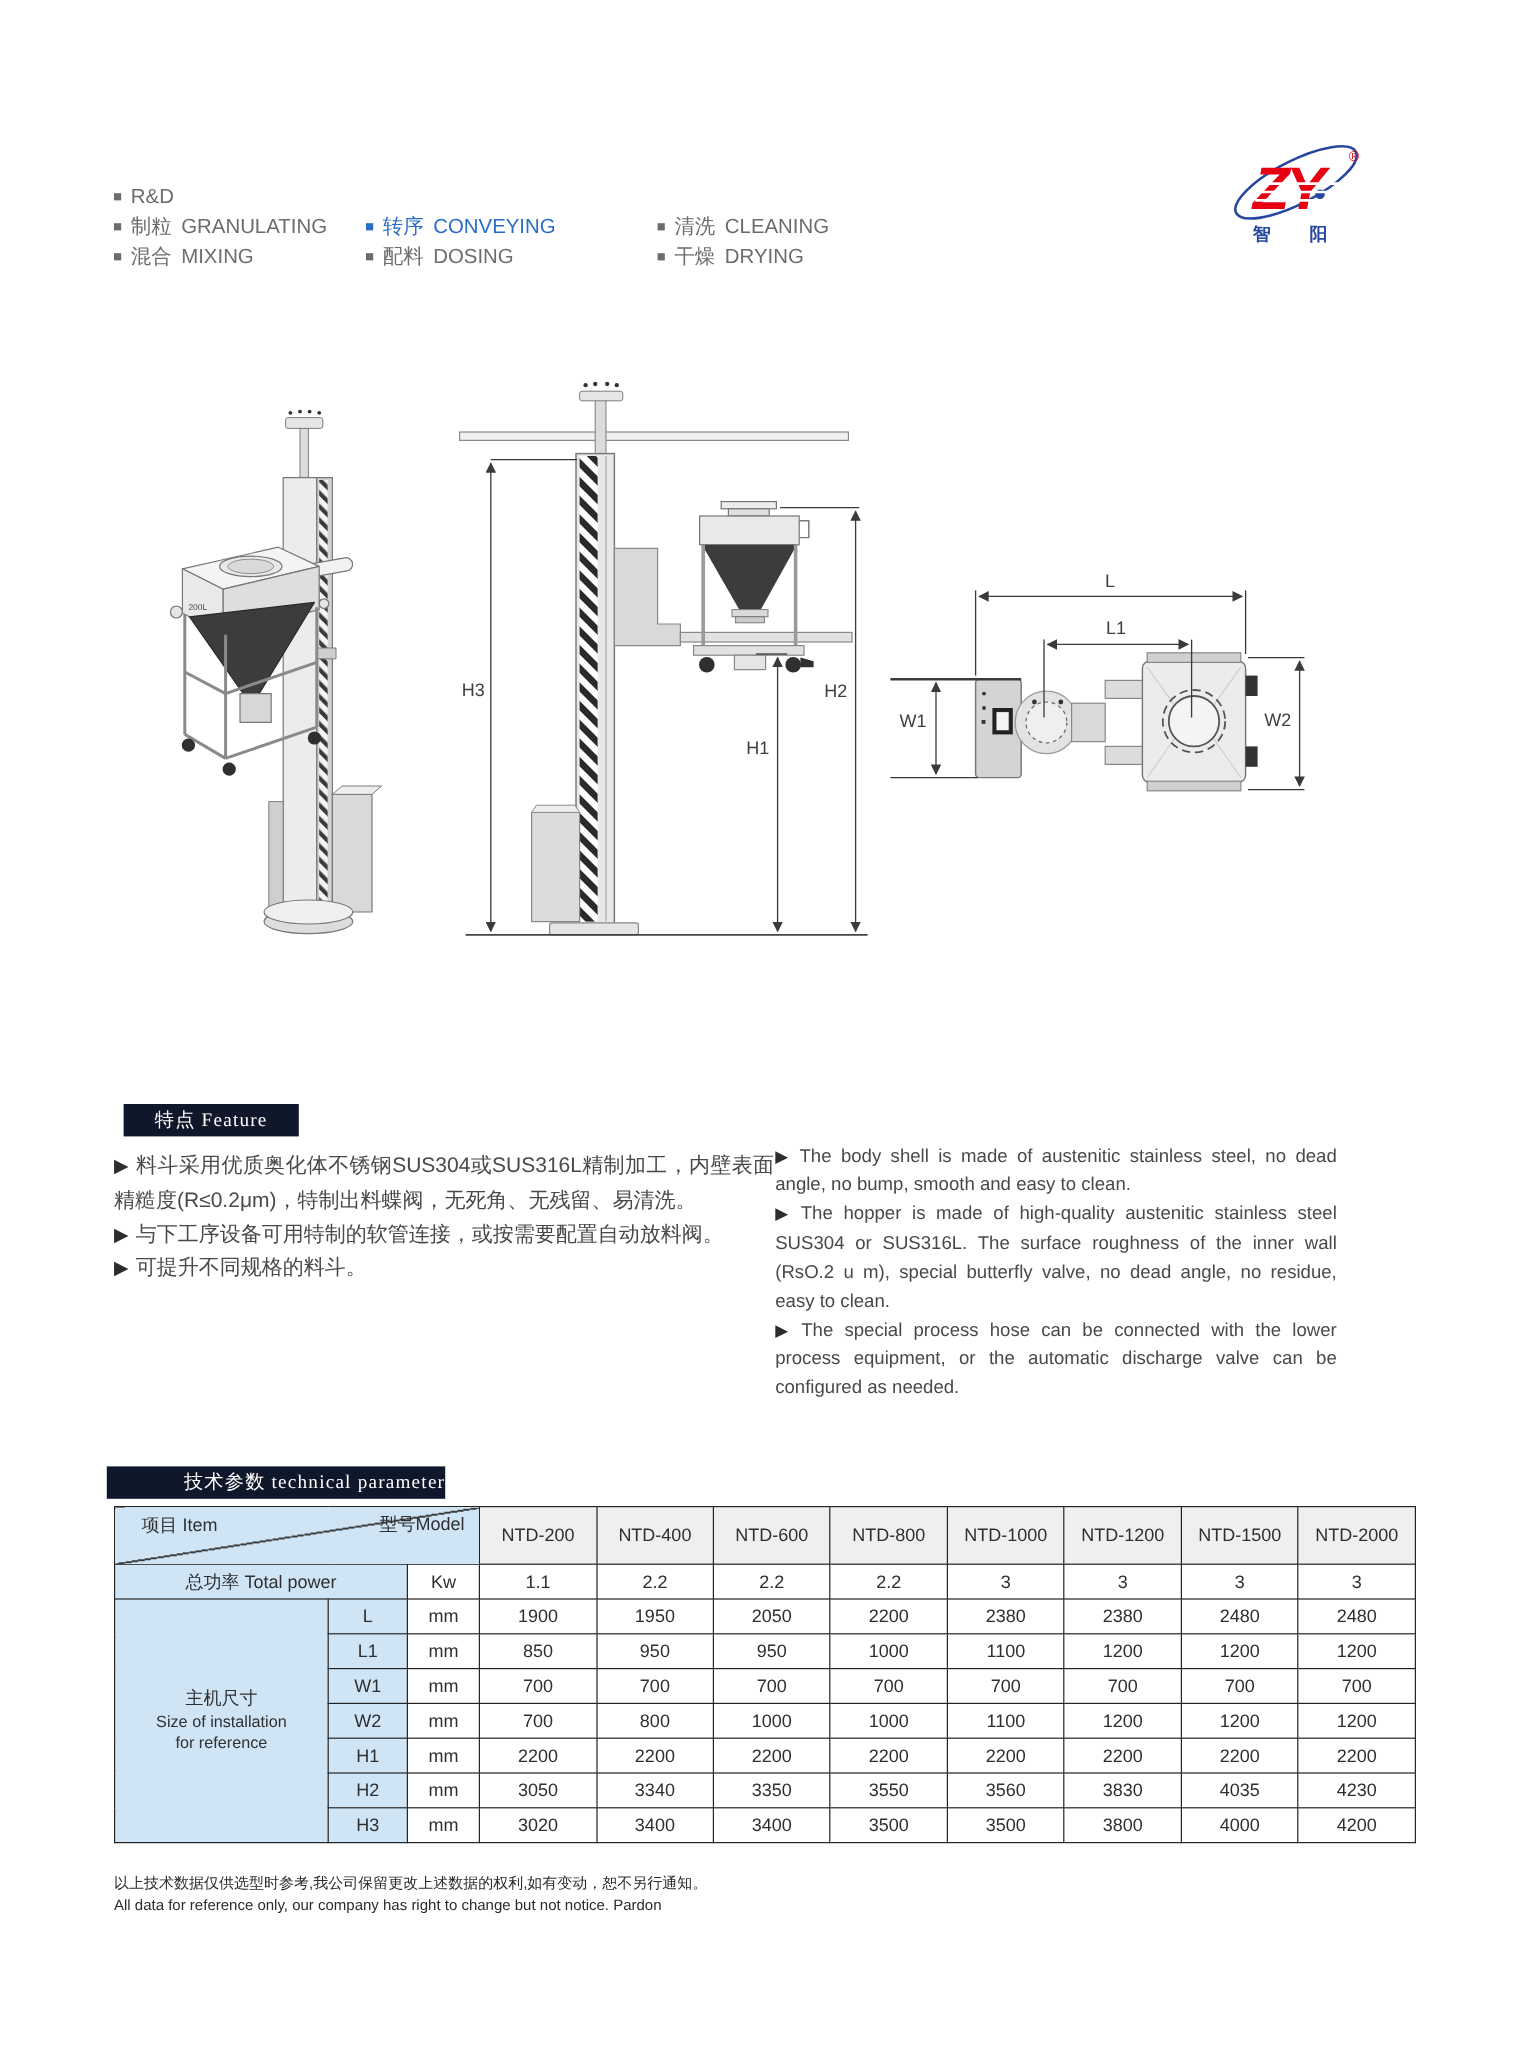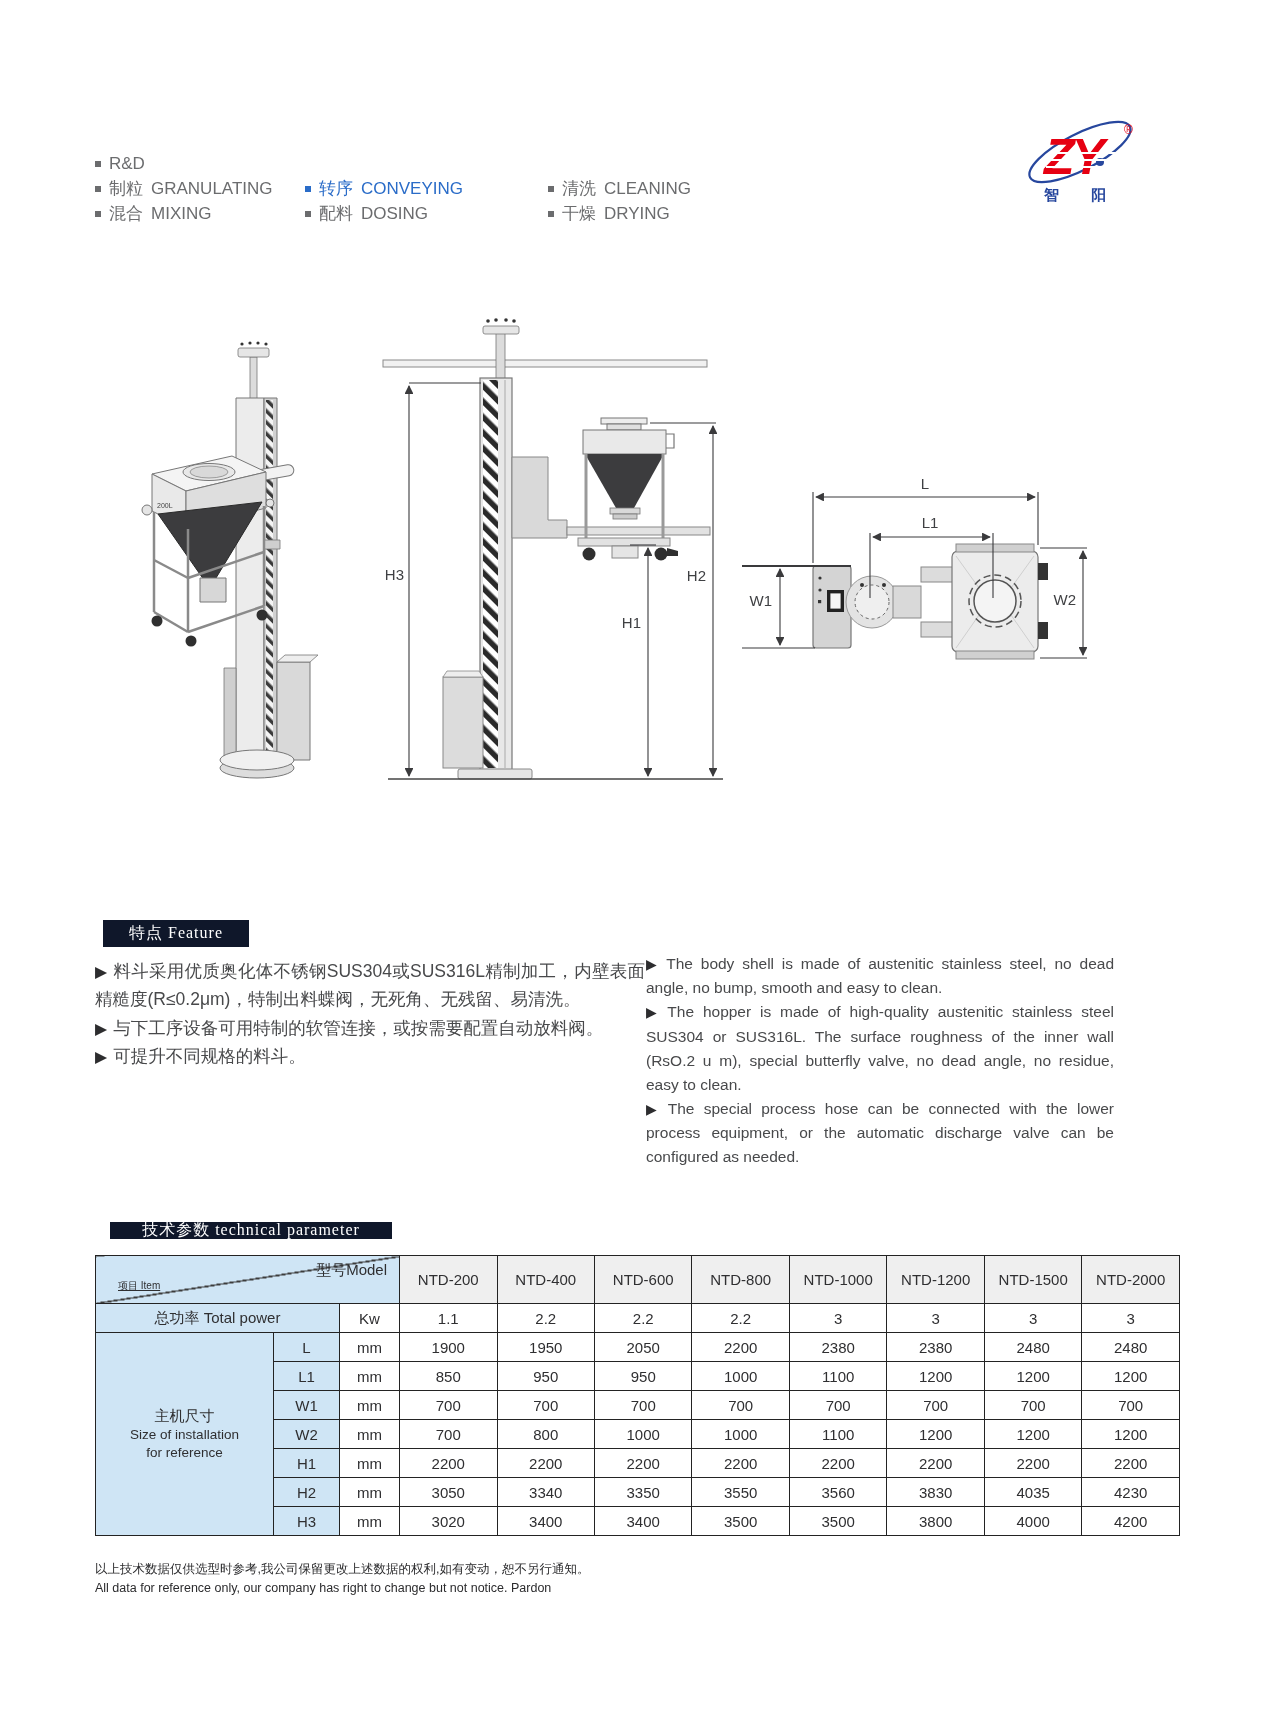--- a/index.html
+++ b/index.html
@@ -17,21 +17,21 @@
   .nav-item .zh{margin-right:8px;}
   .nav-item.active{color:#2a6cc8;}
 
   
   .logo{position:absolute;left:1018px;top:112px;width:140px;height:95px;}
 
   
   .sec-box{position:absolute;background:#0f172a;color:#ffffff;font-size:16px;
            display:flex;align-items:center;justify-content:center;letter-spacing:1px;font-family:Liberation Serif, serif;}
   .sec-feature{left:103px;top:920px;width:146px;height:27px;}
-  .sec-params{left:110px;top:1222px;width:282px;height:17px;}
+  .sec-params{left:89px;top:1222px;width:282px;height:27px;justify-content:flex-end;}
 
   
   .feat-zh{position:absolute;left:95px;top:957px;width:550px;font-size:17.5px;
            line-height:1.62;text-align:justify;color:#48494b;}
   .feat-en{position:absolute;left:646px;top:952px;width:468px;font-size:15.5px;
            line-height:1.56;text-align:justify;color:#48494b;}
   .feat-zh p,.feat-en p{margin:0;}
   .tri{color:#2d2d2f;margin-right:6px;font-size:0.9em;}
 
   
@@ -41,21 +41,21 @@
   .tbl tr{height:29px;}
   .tbl tr.hdr{height:48px;}
   .c-blue{background:#cfe5f5;}
   .c-model{background:#efefef;font-size:15px;}
   .c-unit{background:#ffffff;}
   .corner{background-color:#cfe5f5;position:relative;
     background-image:linear-gradient(to bottom right,
       transparent calc(50% - 0.8px), #3c3c3c calc(50% - 0.8px),
       #3c3c3c calc(50% + 0.8px), transparent calc(50% + 0.8px));}
   .corner .c-model-lbl{position:absolute;top:5px;right:12px;font-size:15px;}
-  .corner .c-item-lbl{position:absolute;bottom:10px;left:22px;font-size:10px;text-decoration:underline;}
+  .corner .c-item-lbl{position:absolute;bottom:22px;left:22px;font-size:15px;}
   .c-group div{line-height:1.35;}
   .c-group .en{font-size:13.5px;}
 
   .footnote{position:absolute;left:95px;top:1560px;font-size:12.5px;color:#2b2b2d;line-height:1.55;}
   .footnote div{white-space:nowrap;}
 
   
   .draw{position:absolute;left:90px;top:280px;}
   .dimtxt{font-size:15px;fill:#3f4043;font-family:"Liberation Sans","DejaVu Sans",sans-serif;}
   .tinytxt{font-size:7px;fill:#444;font-family:"Liberation Sans","DejaVu Sans",sans-serif;}

